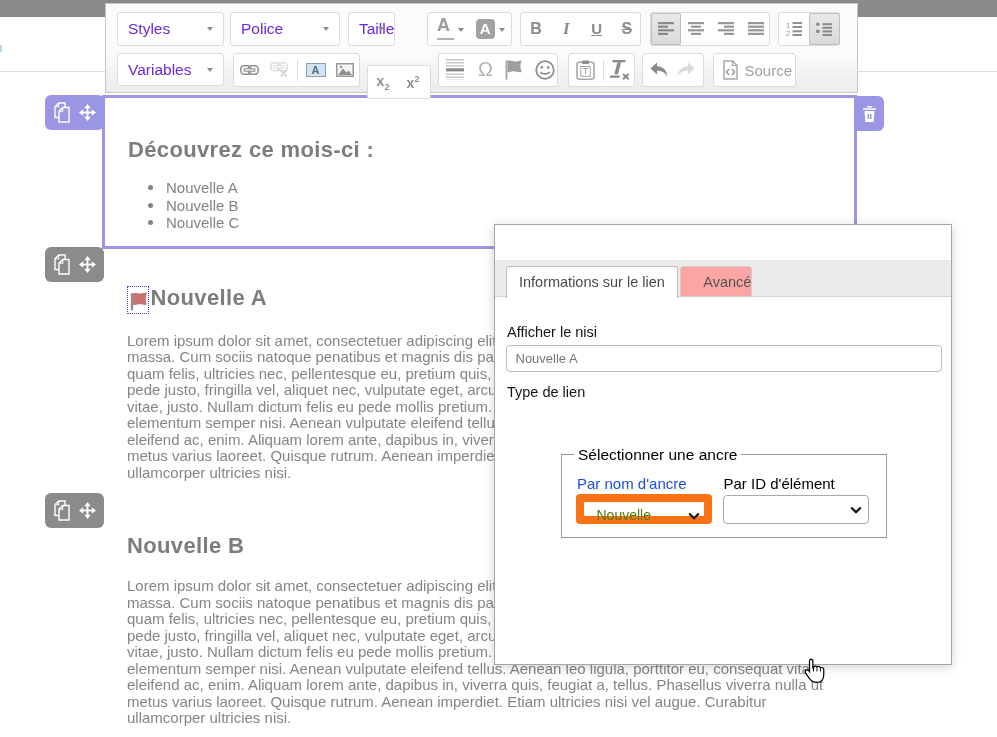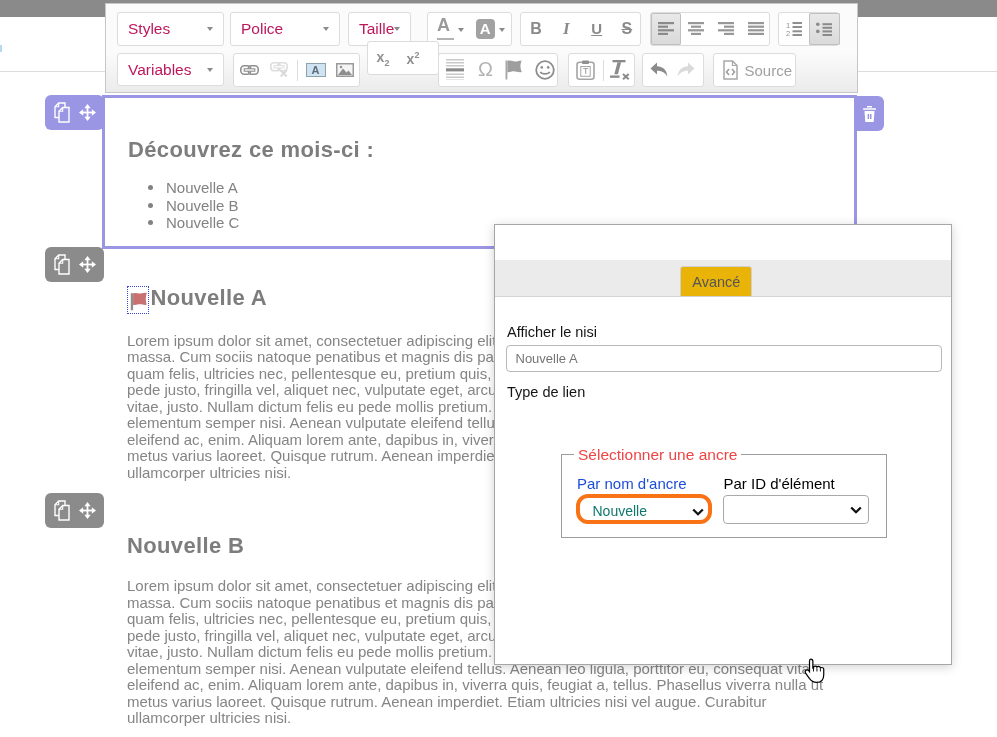--- a/index.html
+++ b/index.html
@@ -3,21 +3,21 @@
 <style>
 *{margin:0;padding:0;box-sizing:border-box}
 html,body{width:997px;height:737px;overflow:hidden}
 body{position:relative;background:#fff;font-family:"Liberation Sans",sans-serif}
 .abs{position:absolute}
 .tab{position:absolute;width:59px;height:35px;border-radius:6px;display:flex;align-items:center;justify-content:center;gap:9px}
 .purple{background:#9b96e3}
 .gray{background:#8b8b8b}
 h2{font-size:22px;font-weight:bold;color:#7d7d7d;line-height:22px;white-space:nowrap;letter-spacing:0.35px}
 p.body{font-size:15px;line-height:16.5px;color:#858585}
-.combo{position:absolute;height:33.5px;background:#fff;border:1px solid #dcdcdc;border-radius:3px;color:#be185d;font-size:15.5px;line-height:31.5px;padding-left:10px}
+.combo{position:absolute;height:33.5px;background:#fff;border:1px solid #dcdcdc;border-radius:3px;color:#6d28d9;font-size:15.5px;line-height:31.5px;padding-left:10px}
 .carr{position:absolute;right:10px;top:14px;width:0;height:0;border-left:3.8px solid transparent;border-right:3.8px solid transparent;border-top:4.5px solid #8a8a8a}
 .carr2{position:absolute;width:0;height:0;border-left:3.3px solid transparent;border-right:3.3px solid transparent;border-top:4px solid #8a8a8a}
 .grp{position:absolute;height:33.5px;background:#fff;border:1px solid #dcdcdc;border-radius:3px}
 .grp2{position:absolute;height:34px;background:#fff;border:1px solid #dcdcdc;border-radius:3px}
 .bt{position:absolute;top:0;height:31.5px;text-align:center;line-height:31.5px;color:#8a8a8a}
 .cell{position:absolute;top:0;height:31.5px;display:flex;align-items:center;justify-content:center}
 .cell2{position:absolute;top:0;height:32px;display:flex;align-items:center;justify-content:center}
 .sel{background:linear-gradient(#e9e9e9,#d9d9d9);box-shadow:inset 0 0 0 1px #c0c0c0;border-radius:2px}
 </style></head>
 <body>
@@ -116,21 +116,21 @@
       </g>
     </svg>
 </div>
 <h2 class="abs" style="left:127px;top:535px">Nouvelle B</h2>
 <p class="body abs" style="left:127px;top:578.2px;width:700px">Lorem ipsum dolor sit amet, consectetuer adipiscing elit. Aenean commodo ligula eget dolor. Aenean massa. Cum sociis natoque penatibus et magnis dis parturient montes, nascetur ridiculus mus. Donec quam felis, ultricies nec, pellentesque eu, pretium quis, sem. Nulla consequat massa quis enim. Donec pede justo, fringilla vel, aliquet nec, vulputate eget, arcu. In enim justo, rhoncus ut, imperdiet a, venenatis vitae, justo. Nullam dictum felis eu pede mollis pretium. Integer tincidunt. Cras dapibus. Vivamus elementum semper nisi. Aenean vulputate eleifend tellus. Aenean leo ligula, porttitor eu, consequat vitae, eleifend ac, enim. Aliquam lorem ante, dapibus in, viverra quis, feugiat a, tellus. Phasellus viverra nulla ut metus varius laoreet. Quisque rutrum. Aenean imperdiet. Etiam ultricies nisi vel augue. Curabitur ullamcorper ultricies nisi.</p>
 
 <div class="abs" style="left:105px;top:3px;width:753px;height:90px;background:linear-gradient(#fbfbfb 55%,#ebebeb);border:1px solid #c6c6c6">
 
   <div class="combo" style="left:11px;top:8px;width:107px">Styles<span class="carr"></span></div>
   <div class="combo" style="left:124px;top:8px;width:110px">Police<span class="carr"></span></div>
-  <div class="combo" style="left:242px;top:8px;width:63px">Taille<span class="carr"></span></div>
+  <div class="combo" style="left:242px;top:8px;width:47px">Taille<span class="carr"></span></div>
   <div class="grp" style="left:320.6px;top:8px;width:85px">
     <span style="position:absolute;left:9.5px;top:2px;font-size:18px;font-weight:bold;color:#9a9a9a">A</span>
     <span style="position:absolute;left:9px;top:24.7px;width:17px;height:2.8px;background:#b2b2b2"></span>
     <span class="carr2" style="left:30px;top:15px"></span>
     <span style="position:absolute;left:48px;top:6px;width:19px;height:20px;background:#a2a2a2;border-radius:4px;color:#fff;font-weight:bold;font-size:15px;text-align:center;line-height:20px">A</span>
     <span class="carr2" style="left:71px;top:15px"></span>
   </div>
   <div class="grp" style="left:414px;top:8px;width:121px">
     <span class="bt" style="left:0;width:30.25px;font-weight:bold;font-size:16px">B</span>
     <span class="bt" style="left:30.25px;width:30.25px;font-style:italic;font-family:'Liberation Serif',serif;font-weight:bold;font-size:17px">I</span>
@@ -238,21 +238,21 @@
         </svg>
       </span>
     <span class="cell2" style="left:96.5px;width:28px">
         <svg width="18" height="14" viewBox="0 0 18 14">
           <rect x="0.75" y="0.75" width="16.5" height="12.5" fill="#f4f4f4" stroke="#9a9a9a" stroke-width="1.5"></rect>
           <path d="M2 12 L7 5.5 L10.5 9.5 L12.5 7.5 L16 12z" fill="#8f8f8f"></path>
           <circle cx="5" cy="4" r="1.2" fill="#8f8f8f"></circle>
         </svg>
       </span>
   </div>
-  <div class="grp2" style="left:261px;top:37px;width:72px">
+  <div class="grp2" style="left:261px;top:61px;width:64px">
     <span class="cell2" style="left:0;width:30px">
         <span style="font-weight:bold;font-size:14px;color:#8f8f8f">x<span style="font-size:9px;vertical-align:-4px">2</span></span>
       </span>
     <span class="cell2" style="left:30px;width:30px">
         <span style="font-weight:bold;font-size:14px;color:#8f8f8f">x<span style="font-size:9px;vertical-align:6px">2</span></span>
       </span>
   </div>
   <div class="grp2" style="left:332.4px;top:48.5px;width:120px">
     <span class="cell2" style="left:2px;width:28px">
         <svg width="18" height="21" viewBox="0 0 18 21">
@@ -326,30 +326,31 @@
           <path d="M1 1 H9.5 L14 5.5 V19 H1z" fill="none" stroke="#a8a8a8" stroke-width="1.5"></path>
           <path d="M9.5 1 V5.5 H14" fill="none" stroke="#a8a8a8" stroke-width="1.2"></path>
           <path d="M6 9 L3.5 12 L6 15" fill="none" stroke="#9a9a9a" stroke-width="1.5"></path>
           <path d="M9 9 L11.5 12 L9 15" fill="none" stroke="#9a9a9a" stroke-width="1.5"></path>
         </svg></span>
     <span style="position:absolute;left:31px;top:0;line-height:33px;font-size:15px;color:#a0a0a0">Source</span>
   </div>
 </div>
 <div class="abs" style="left:494px;top:224px;width:458px;height:441px;background:#fff;border:1px solid #a6a6a6;box-shadow:0 2px 10px rgba(0,0,0,.18)">
   <div class="abs" style="left:0;top:34.5px;width:100%;height:37px;background:#ebebeb;border-bottom:1px solid #d4d4d4"></div>
-  <div class="abs" style="left:185.4px;top:40.5px;width:72px;height:31px;background:#eab308;border:1px solid #d0d0d0;border-radius:3px 3px 0 0;text-align:center;line-height:30px;font-size:14.5px;color:#555">Avancé</div>
+  <div class="abs" style="left:185.4px;top:40.5px;width:72px;height:31px;background:#fca5a5;border:1px solid #d0d0d0;border-radius:3px 3px 0 0;text-align:right;line-height:30px;font-size:14.5px;color:#555">Avancé</div>
+  <div class="abs" style="left:10.9px;top:40.5px;width:172px;height:32px;background:#fff;border:1px solid #bdbdbd;border-bottom:none;border-radius:3px 3px 0 0;text-align:center;line-height:31px;font-size:14.5px;color:#4a4a4a">Informations sur le lien</div>
 
   <div class="abs" style="left:12px;top:98.5px;font-size:14.5px;color:#151515">Afficher le nisi</div>
   <div class="abs" style="left:10.5px;top:120px;width:436px;height:27px;border:1px solid #b9b9b9;border-radius:4px;background:#fff;font-size:13px;color:#757575;line-height:25px;padding-left:9px">Nouvelle A</div>
   <div class="abs" style="left:12px;top:158.7px;font-size:14.5px;color:#151515">Type de lien</div>
   <div class="abs" style="left:66px;top:229px;width:325.5px;height:84px;border:1px solid #9c9c9c"></div>
-  <div class="abs" style="left:79px;top:220.5px;background:#fff;padding:0 4px;font-size:15.5px;color:#ef4444">Sélectionner une ancre</div>
+  <div class="abs" style="left:79px;top:220.5px;background:#fff;padding:0 4px;font-size:15.5px;color:#000000">Sélectionner une ancre</div>
   <div class="abs" style="left:82px;top:249.6px;font-size:15px;color:#1d4ed8">Par nom d'ancre</div>
   <div class="abs" style="left:228.5px;top:249.6px;font-size:15px;color:#000">Par ID d'élément</div>
-  <div class="abs" style="left:80.5px;top:269px;width:136px;height:30px;border:4px solid #f97316;border-radius:12px;background:#fff;font-size:14px;color:#0f766e;line-height:26px;padding-left:13px">Nouvelle
+  <div class="abs" style="left:80.5px;top:269px;width:136px;height:30px;border:8px solid #f97316;border-radius:4px;background:#fff;font-size:14px;color:#4d7c0f;line-height:26px;padding-left:13px">Nouvelle
     <svg style="position:absolute;right:3.5px;top:9.5px" width="12" height="8" viewBox="0 0 12 8">
         <path d="M1.2 1.5 L6 6.2 L10.8 1.5" fill="none" stroke="#111" stroke-width="2.3"></path>
       </svg>
   </div>
   <div class="abs" style="left:228px;top:269.5px;width:146px;height:29px;border:1px solid #a9a9a9;border-radius:4px;background:#fff">
     <svg style="position:absolute;right:6px;top:10px" width="12" height="8" viewBox="0 0 12 8">
         <path d="M1.2 1.5 L6 6.2 L10.8 1.5" fill="none" stroke="#111" stroke-width="2.3"></path>
       </svg>
   </div>
 

